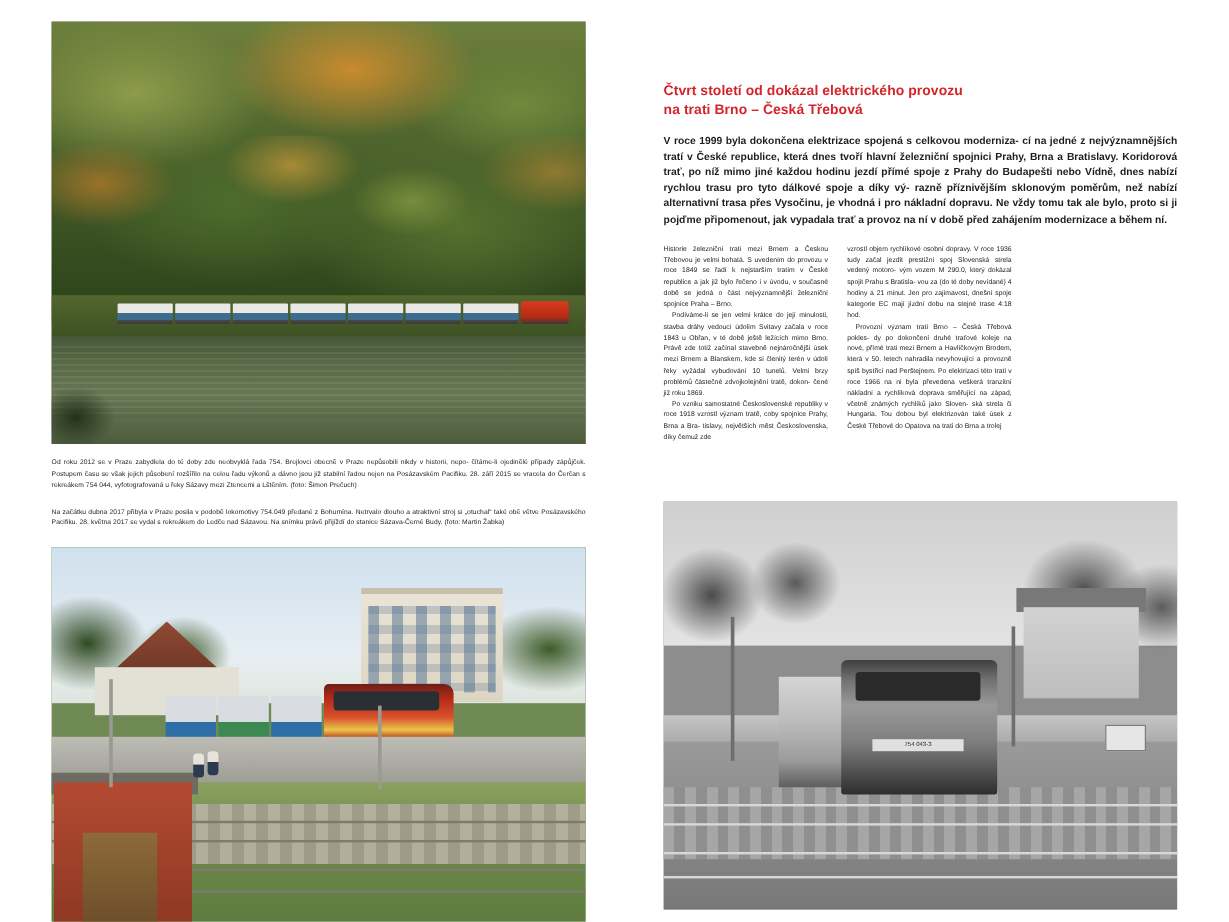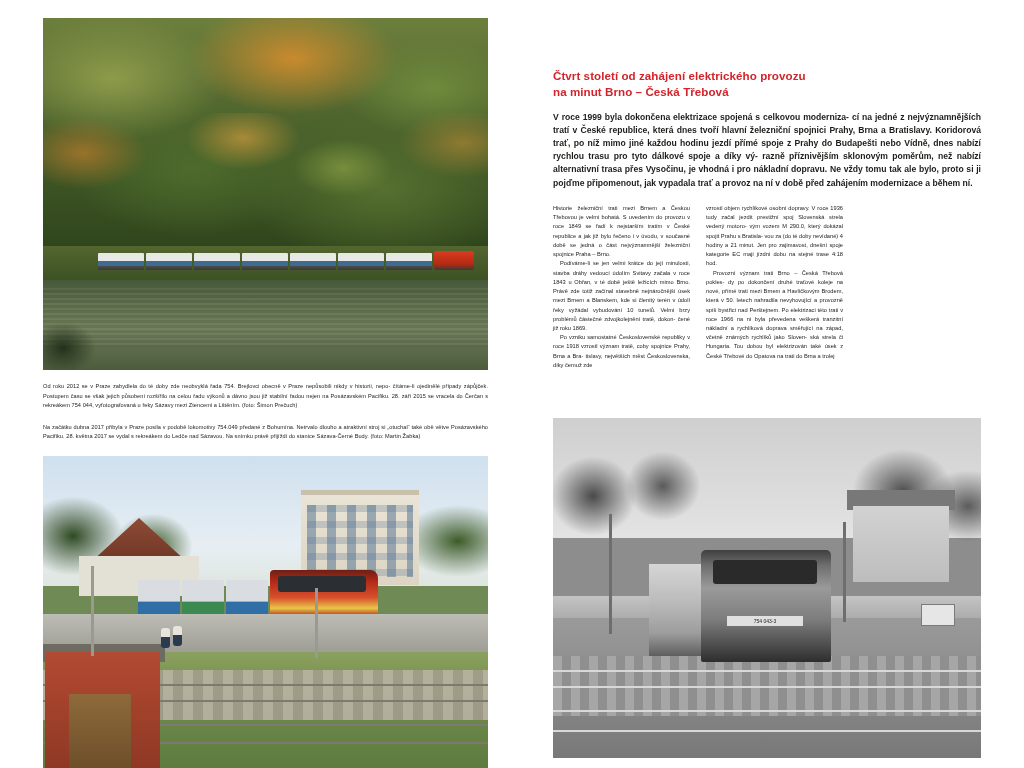--- a/index.html
+++ b/index.html
@@ -348,22 +348,22 @@
       <div class="pb-pole" style="left:48px; top:110px; height:90px"></div>
       <div class="pb-pole" style="left:272px; top:132px; height:70px"></div>
       <div class="pb-person" style="left:118px; top:172px"></div>
       <div class="pb-person" style="left:130px; top:170px"></div>
     </div>
 
   </div>
 
   <div class="right-col">
     <div class="headline">
-      <div>Čtvrt století od zahájení elektrického provozu</div>
-      <div>na minut Brno – Česká Třebová</div>
+      <div>Čtvrt století od dokázal elektrického provozu</div>
+      <div>na trati Brno – Česká Třebová</div>
     </div>
 
     <div class="lead">V roce 1999 byla dokončena elektrizace spojená s celkovou moderniza‑ cí na jedné z nejvýznamnějších tratí v České republice, která dnes tvoří hlavní železniční spojnici Prahy, Brna a Bratislavy. Koridorová trať, po níž mimo jiné každou hodinu jezdí přímé spoje z Prahy do Budapešti nebo Vídně, dnes nabízí rychlou trasu pro tyto dálkové spoje a díky vý‑ razně příznivějším sklonovým poměrům, než nabízí alternativní trasa přes Vysočinu, je vhodná i pro nákladní dopravu. Ne vždy tomu tak ale bylo, proto si ji pojďme připomenout, jak vypadala trať a provoz na ní v době před zahájením modernizace a během ní.</div>
 
     <div class="body-cols">
       <div class="body-col">
         <p class="first">Historie železniční trati mezi Brnem a Českou Třebovou je velmi bohatá. S uvedením do provozu v roce 1849 se řadí k nejstarším tratím v České republice a jak již bylo řečeno i v úvodu, v současné době se jedná o část nejvýznamnější železniční spojnice Praha – Brno.</p>
         <p>Podíváme-li se jen velmi krátce do její minulosti, stavba dráhy vedoucí údolím Svitavy začala v roce 1843 u Obřan, v té době ještě ležících mimo Brno. Právě zde totiž začínal stavebně nejnáročnější úsek mezi Brnem a Blanskem, kde si členitý terén v údolí řeky vyžádal vybudování 10 tunelů. Velmi brzy problémů částečné zdvojkolejnění tratě, dokon‑ čené již roku 1869.</p>
         <p>Po vzniku samostatné Československé republiky v roce 1918 vzrostl význam tratě, coby spojnice Prahy, Brna a Bra‑ tislavy, největších měst Československa, díky čemuž zde</p>
       </div>

